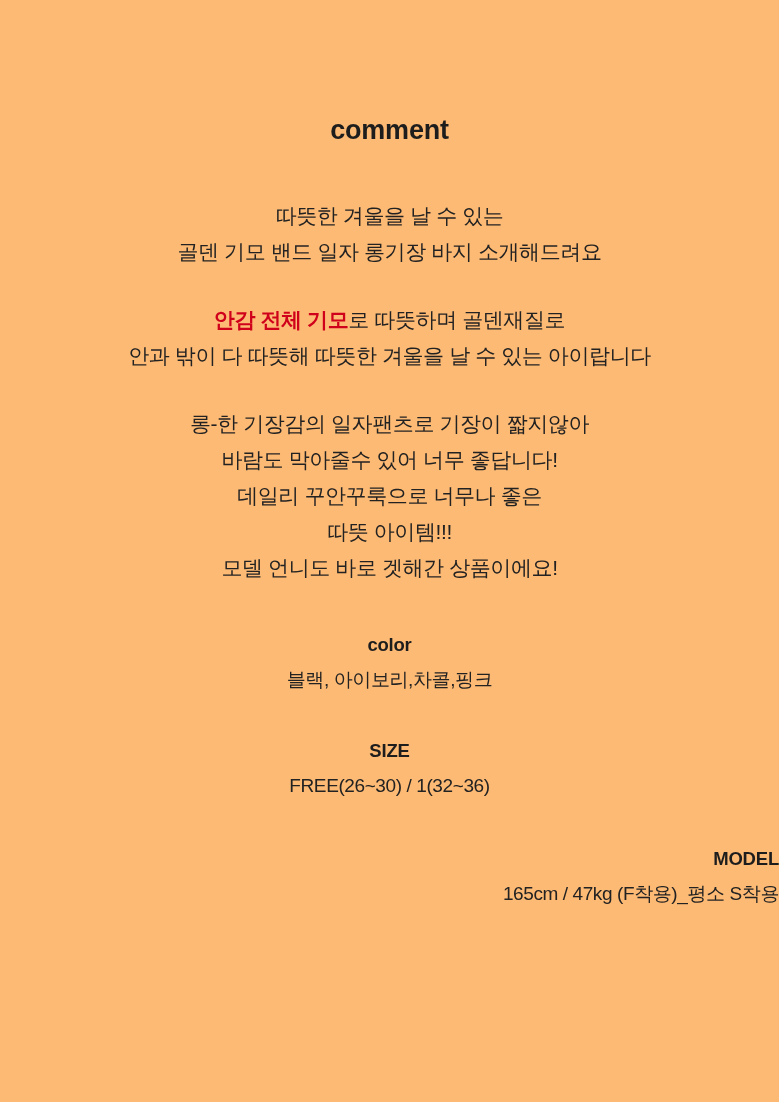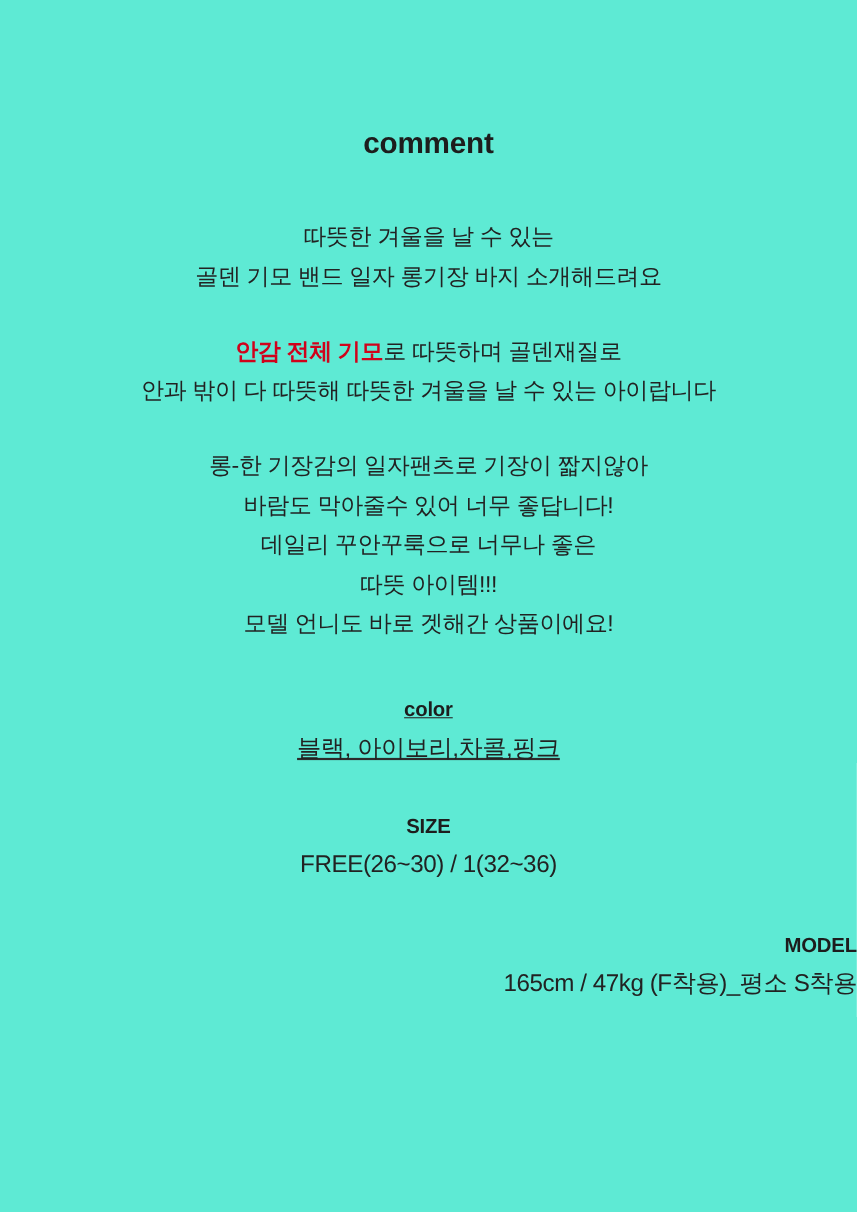--- a/index.html
+++ b/index.html
@@ -13,21 +13,21 @@
     font-family: "Liberation Sans", sans-serif;
     color: #2b2b2b;
     -webkit-font-smoothing: antialiased;
   }
   .page {
     width: 779px;
     height: 1102px;
     position: relative;
     box-sizing: border-box;
     text-align: center;
-    background: #5eead4;
+    background: #fdba74;
   }
   .title {
     font-size: 27px;
     font-weight: bold;
     letter-spacing: -0.2px;
     color: #1d1d1d;
     margin: 0;
     padding-top: 114px;
     line-height: 1.2;
   }
@@ -50,27 +50,27 @@
     margin-top: 40px;
   }
   .section-heading {
     font-size: 18.5px;
     font-weight: bold;
     color: #1d1d1d;
     letter-spacing: -0.2px;
     line-height: 30px;
   }
   .section-value {
-    font-size: 22px;
+    font-size: 19px;
     color: #222222;
     letter-spacing: -0.4px;
     line-height: 32px;
     margin-top: 4px;
   }
-  .sec-color { margin-top: 44px; text-decoration: underline; }
+  .sec-color { margin-top: 44px; }
   .sec-size { margin-top: 40px; }
   .sec-model { margin-top: 42px; text-align: right; }
   .line { display: block; }
 </style>
 </head>
 <body>
 
 <div class="page">
 
   <h1 class="title">comment</h1>

